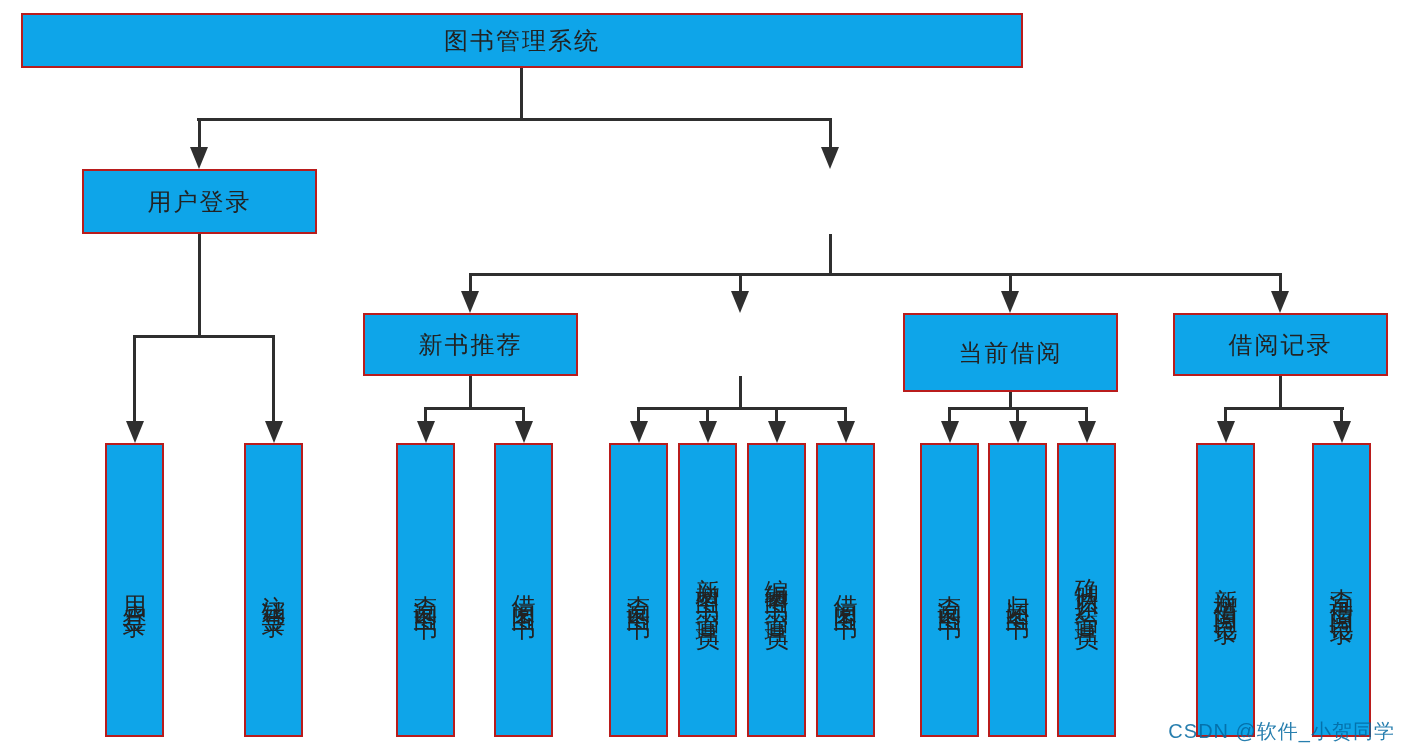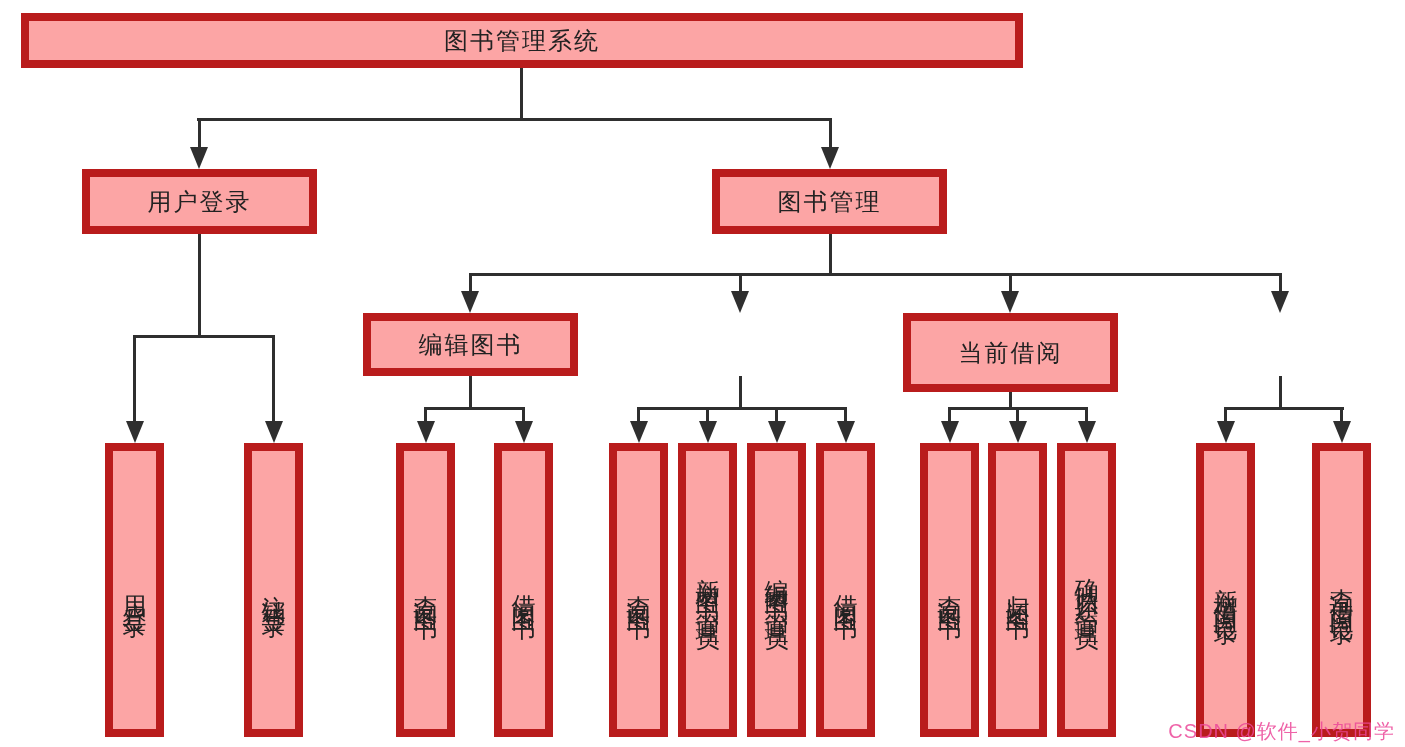--- a/index.html
+++ b/index.html
@@ -7,22 +7,22 @@
     position: relative;
     width: 1405px;
     height: 747px;
     background: #ffffff;
     font-family: "Liberation Sans", "DejaVu Sans", sans-serif;
     overflow: hidden;
   }
   .box {
     position: absolute;
     box-sizing: border-box;
-    background: #fca5a5;
-    border: 8px solid #b91c1c;
+    background: #0ea5e9;
+    border: 2px solid #b91c1c;
     display: flex;
     align-items: center;
     justify-content: center;
     color: #222222;
     font-size: 24px;
     letter-spacing: 2px;
     z-index: 2;
   }
   .vbox {
     writing-mode: vertical-rl;
@@ -69,47 +69,47 @@
   <div class="vline" style="left:520px; top:68px; height:50px;"></div>
   <div class="hline" style="left:197px; top:118px; width:635px;"></div>
   <div class="vline" style="left:198px; top:118px; height:30px;"></div>
   <div class="arrow" style="left:190px; top:147px;"></div>
   <div class="vline" style="left:829px; top:118px; height:30px;"></div>
   <div class="arrow" style="left:821px; top:147px;"></div>
 
   <div class="box" style="left:82px; top:169px; width:235px; height:65px;">
     <span>用户登录</span>
   </div>
-  <div class="box" style="left:712px; top:169px; width:235px; height:65px;">
-    <span>图书管理</span>
-  </div>
 
   <div class="vline" style="left:198px; top:234px; height:101px;"></div>
   <div class="hline" style="left:133px; top:335px; width:142px;"></div>
   <div class="vline" style="left:133px; top:335px; height:87px;"></div>
   <div class="arrow" style="left:126px; top:421px;"></div>
   <div class="vline" style="left:272px; top:335px; height:87px;"></div>
   <div class="arrow" style="left:265px; top:421px;"></div>
 
   <div class="vline" style="left:829px; top:234px; height:39px;"></div>
   <div class="hline" style="left:469px; top:273px; width:813px;"></div>
   <div class="vline" style="left:469px; top:273px; height:20px;"></div>
   <div class="arrow" style="left:461px; top:291px;"></div>
   <div class="vline" style="left:739px; top:273px; height:20px;"></div>
   <div class="arrow" style="left:731px; top:291px;"></div>
   <div class="vline" style="left:1009px; top:273px; height:20px;"></div>
   <div class="arrow" style="left:1001px; top:291px;"></div>
   <div class="vline" style="left:1279px; top:273px; height:20px;"></div>
   <div class="arrow" style="left:1271px; top:291px;"></div>
 
   <div class="box" style="left:363px; top:313px; width:215px; height:63px;">
-    <span>编辑图书</span>
+    <span>新书推荐</span>
   </div>
   <div class="box" style="left:903px; top:313px; width:215px; height:79px;">
     <span>当前借阅</span>
+  </div>
+  <div class="box" style="left:1173px; top:313px; width:215px; height:63px;">
+    <span>借阅记录</span>
   </div>
 
   <div class="vline" style="left:469px; top:376px; height:31px;"></div>
   <div class="hline" style="left:424px; top:407px; width:101px;"></div>
   <div class="vline" style="left:424px; top:407px; height:16px;"></div>
   <div class="arrow" style="left:417px; top:421px;"></div>
   <div class="vline" style="left:522px; top:407px; height:16px;"></div>
   <div class="arrow" style="left:515px; top:421px;"></div>
 
   <div class="vline" style="left:739px; top:376px; height:31px;"></div>
@@ -176,15 +176,15 @@
     <span>确认归还（管理员）</span>
   </div>
 
   <div class="box vbox" style="left:1196px; top:443px; width:59px; height:294px;">
     <span>新增借阅记录</span>
   </div>
   <div class="box vbox" style="left:1312px; top:443px; width:59px; height:294px;">
     <span>查询借阅记录</span>
   </div>
 
-  <div class="watermark" style="color: #ec4899; margin-top: 26px;">CSDN @软件_小贺同学</div>
+  <div class="watermark" style="color: #0369a1; margin-top: 26px;">CSDN @软件_小贺同学</div>
 
 </div>
 
 </body></html>

